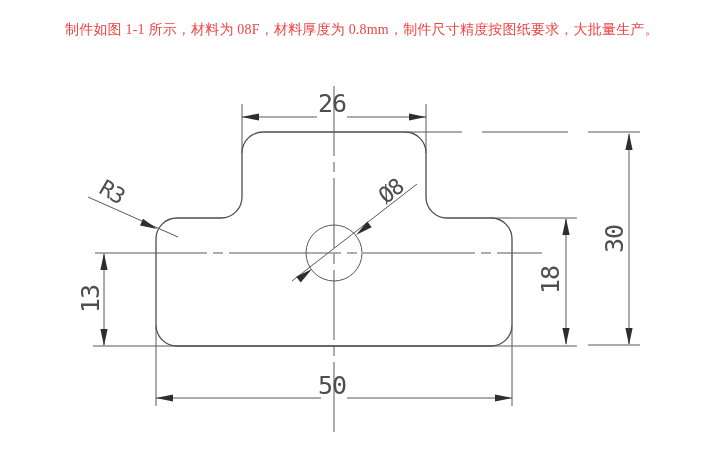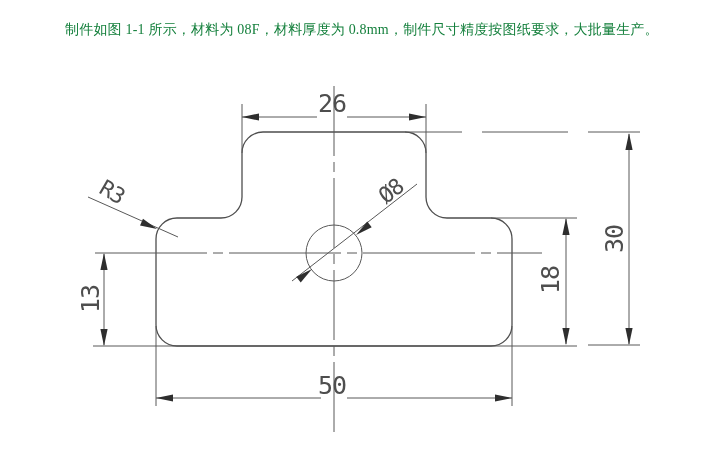--- a/index.html
+++ b/index.html
@@ -11,21 +11,21 @@
     overflow: hidden;
     font-family: "Liberation Serif", "DejaVu Serif", serif;
   }
   .statement {
     position: absolute;
     left: 65px;
     top: 21px;
     margin: 0;
     font-size: 14px;
     line-height: 18px;
-    color: #15803d;
+    color: #ef4444;
     white-space: nowrap;
     letter-spacing: 0.2px;
   }
   svg.drawing { position: absolute; left: 0; top: 0; }
   .outline { fill: none; stroke: #4e4e4e; stroke-width: 1.3; stroke-linejoin: round; }
   .thin    { fill: none; stroke: #585858; stroke-width: 1; }
   .cline   { fill: none; stroke: #585858; stroke-width: 1; }
   .ah      { fill: #2e2e2e; stroke: none; }
   text.dim {
     font-family: "DejaVu Sans Mono", "Liberation Mono", monospace;

